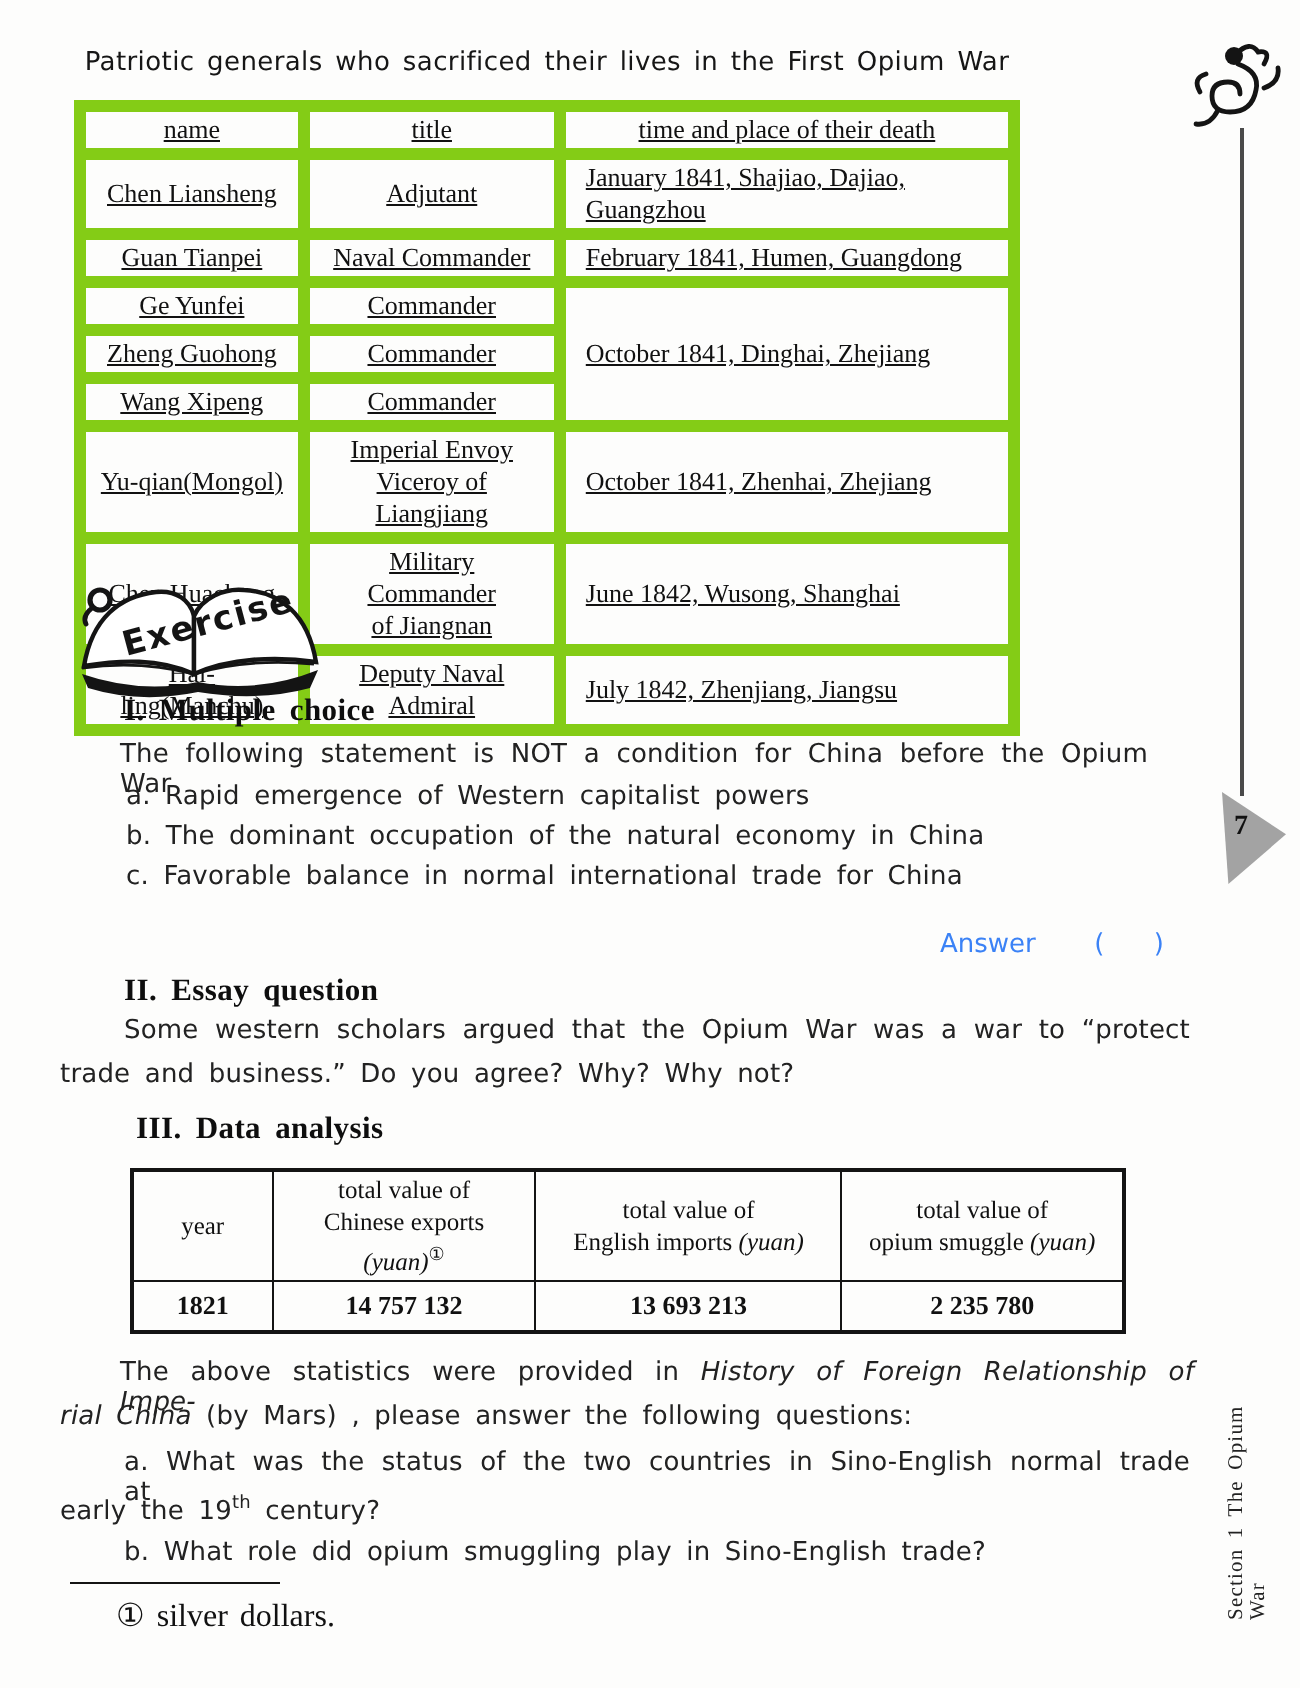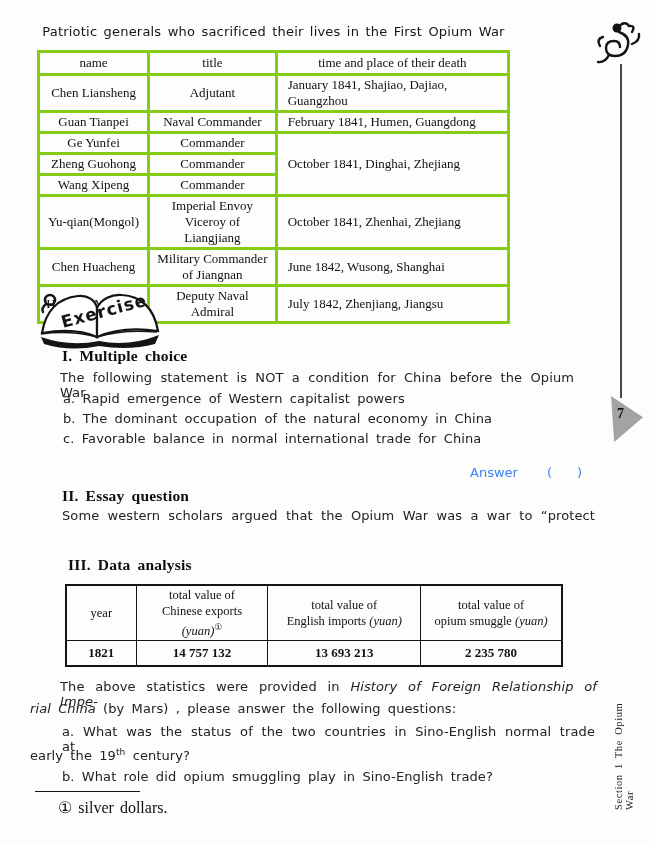--- a/index.html
+++ b/index.html
@@ -17,22 +17,22 @@
     text-align:center;font-size:13px;letter-spacing:.2px;word-spacing:2px;
     color:#161616;
   }
   
   table{border-collapse:collapse;}
   .generals-table{
     position:absolute;left:37px;top:50px;width:473px;
     font-family:"Liberation Serif",serif;font-size:13px;
   }
   .generals-table th,.generals-table td{
-    border:3px solid #84cc16;padding:1px 6px;text-align:center;
-    font-weight:normal;color:#111;
+    border:6px solid #84cc16;padding:1px 6px;text-align:center;
+    font-weight:normal;color:#111;text-decoration:underline;
   }
   .generals-table{border:2px solid #141414;}
   .generals-table td.death{text-align:left;padding-left:10px;}
   .generals-table .h{height:23px;}
   .generals-table .r1{height:21px;margin-left:35px;}
   .generals-table .r2{height:34px;}
   .col-name{width:100px;}
   .col-title{width:123px;}
   .col-death{width:250px;}
   
@@ -185,20 +185,21 @@
   <div class="bodyline" style="left:63px;top:391px;">a. Rapid emergence of Western capitalist powers</div>
   <div class="bodyline" style="left:63px;top:411px;">b. The dominant occupation of the natural economy in China</div>
   <div class="bodyline" style="left:63px;top:431px;">c. Favorable balance in normal international trade for China</div>
   <div class="answer-row">
     <span>Answer</span>
     <span class="blank">(      )</span>
   </div>
 
   <div class="h-roman" style="left:62px;top:487px;">II. Essay question</div>
   <div class="bodyline just" style="left:62px;top:508px;width:533px;">Some western scholars argued that the Opium War was a war to “protect</div>
+  <div class="bodyline" style="left:30px;top:530px;">trade and business.” Do you agree? Why? Why not?</div>
 
   <div class="h-roman" style="left:68px;top:556px;">III. Data analysis</div>
 
   <table class="data-table">
     <tbody>
         <tr>
       <th class="dt-year">year</th>
       <th class="dt-exp">
         <div>total value of</div>
         <div>

